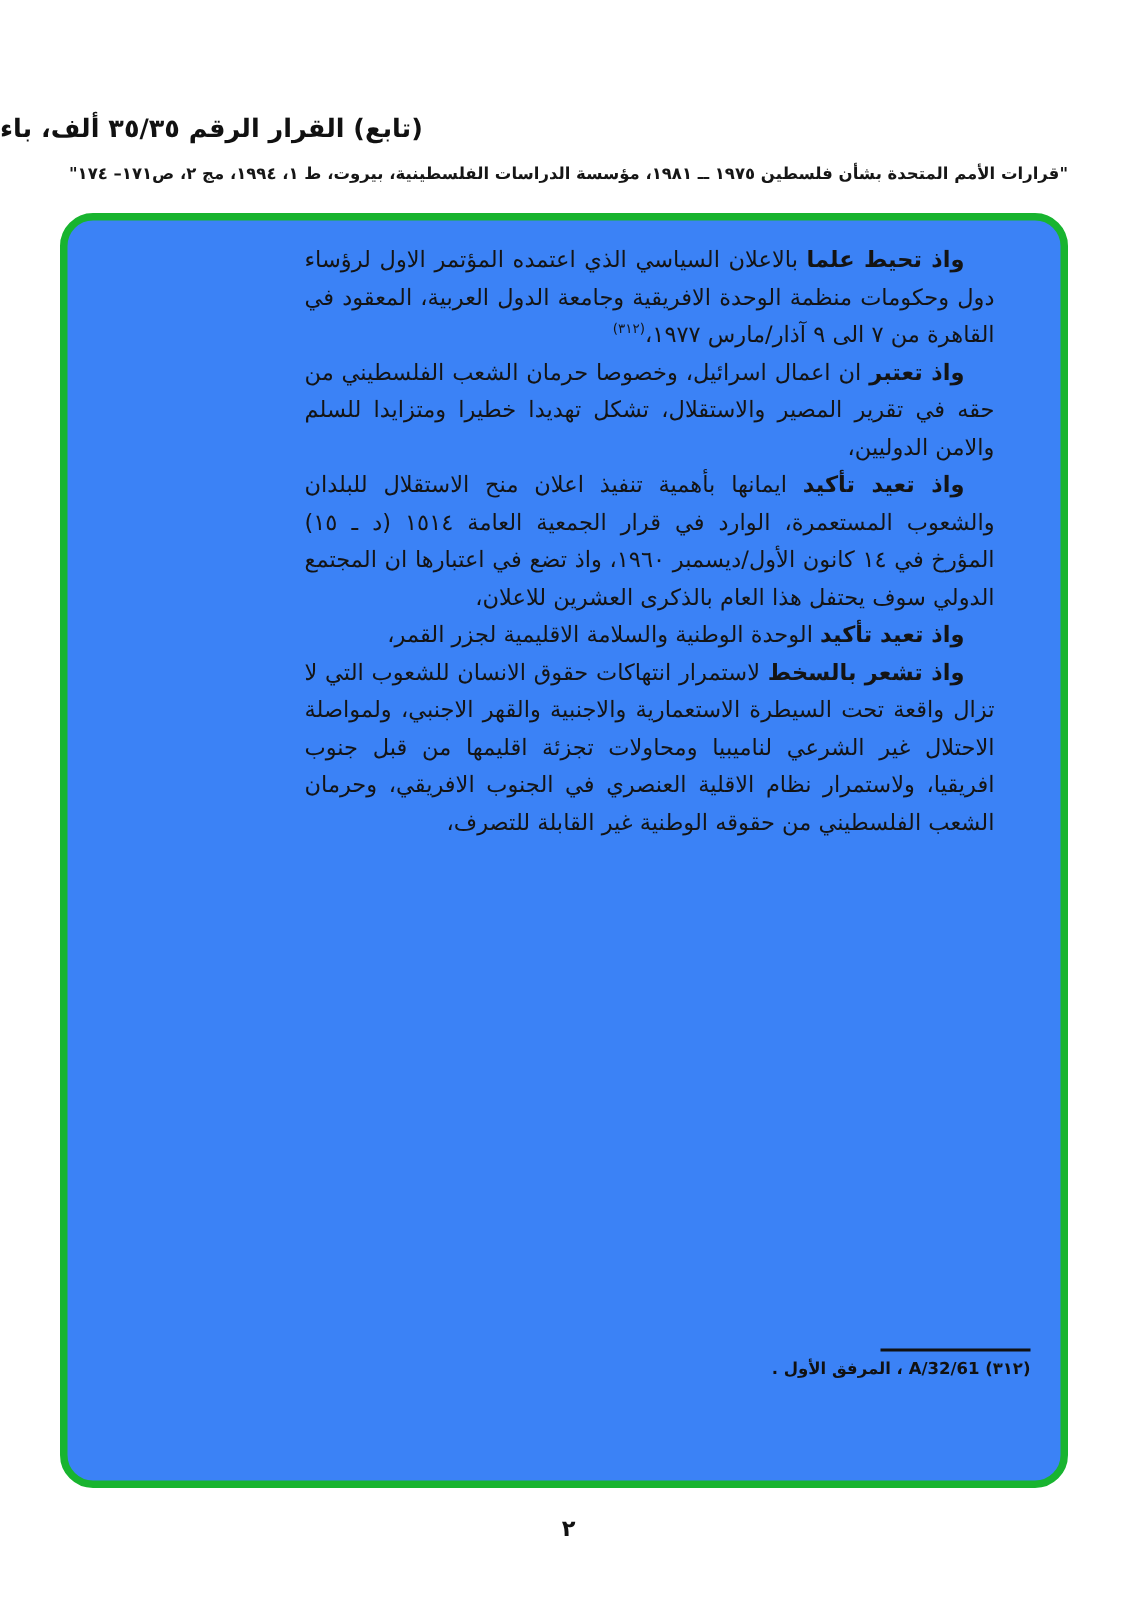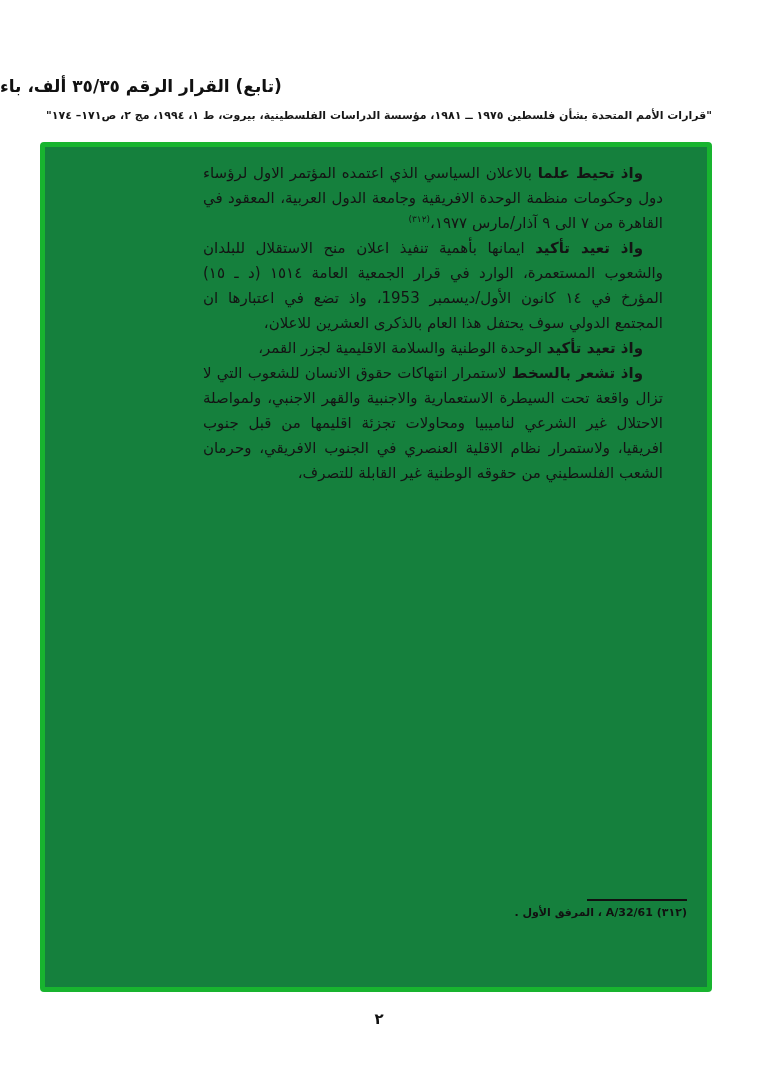--- a/index.html
+++ b/index.html
@@ -11,21 +11,21 @@
   .hdr-title{
     position:absolute;top:76px;left:0;width:100%;text-align:left;
     font-size:17px;font-weight:bold;direction:rtl;letter-spacing:0;
   }
   .hdr-sub{
     position:absolute;top:109px;left:0;width:100%;text-align:center;
     font-size:11px;font-weight:bold;direction:rtl;color:#161616;
   }
   .green-box{
     position:absolute;left:40px;top:142px;width:662px;height:840px;
-    border:5px solid var(--green,#18b42f);border-radius:4px;background:#15803d;
+    border:5px solid var(--green,#18b42f);border-radius:22px;background:#3b82f6;
   }
   .content{
     position:absolute;top:14px;right:44px;width:460px;
     direction:rtl;text-align:justify;font-size:15px;line-height:25px;color:#141414;
   }
   .content p{margin:0;text-indent:20px;}
   .content p strong{font-weight:bold;}
   .content sup{font-size:9px;line-height:0;}
   .footnote{
     position:absolute;top:752px;right:20px;width:220px;direction:rtl;text-align:right;
@@ -43,21 +43,22 @@
 
 <div class="page">
 
   <div class="hdr-title">(تابع) القرار الرقم ٣٥/٣٥ ألف، باء</div>
   <div class="hdr-sub">"قرارات الأمم المتحدة بشأن فلسطين ١٩٧٥ ــ ١٩٨١، مؤسسة الدراسات الفلسطينية، بيروت، ط ١، ١٩٩٤، مج ٢، ص١٧١– ١٧٤"</div>
 
   <div class="green-box">
 
     <div class="content">
       <p><strong>واذ تحيط علما</strong><span> بالاعلان السياسي الذي اعتمده المؤتمر الاول لرؤساء دول وحكومات منظمة الوحدة الافريقية وجامعة الدول العربية، المعقود في القاهرة من ٧ الى ٩ آذار/مارس ١٩٧٧،</span><sup>(٣١٢)</sup></p>
-      <p><strong>واذ تعيد تأكيد</strong><span> ايمانها بأهمية تنفيذ اعلان منح الاستقلال للبلدان والشعوب المستعمرة، الوارد في قرار الجمعية العامة ١٥١٤ (د ـ ١٥) المؤرخ في ١٤ كانون الأول/ديسمبر 1953، واذ تضع في اعتبارها ان المجتمع الدولي سوف يحتفل هذا العام بالذكرى العشرين للاعلان،</span></p>
+      <p><strong>واذ تعتبر</strong><span> ان اعمال اسرائيل، وخصوصا حرمان الشعب الفلسطيني من حقه في تقرير المصير والاستقلال، تشكل تهديدا خطيرا ومتزايدا للسلم والامن الدوليين،</span></p>
+      <p><strong>واذ تعيد تأكيد</strong><span> ايمانها بأهمية تنفيذ اعلان منح الاستقلال للبلدان والشعوب المستعمرة، الوارد في قرار الجمعية العامة ١٥١٤ (د ـ ١٥) المؤرخ في ١٤ كانون الأول/ديسمبر ١٩٦٠، واذ تضع في اعتبارها ان المجتمع الدولي سوف يحتفل هذا العام بالذكرى العشرين للاعلان،</span></p>
       <p><strong>واذ تعيد تأكيد</strong><span> الوحدة الوطنية والسلامة الاقليمية لجزر القمر،</span></p>
       <p><strong>واذ تشعر بالسخط</strong><span> لاستمرار انتهاكات حقوق الانسان للشعوب التي لا تزال واقعة تحت السيطرة الاستعمارية والاجنبية والقهر الاجنبي، ولمواصلة الاحتلال غير الشرعي لناميبيا ومحاولات تجزئة اقليمها من قبل جنوب افريقيا، ولاستمرار نظام الاقلية العنصري في الجنوب الافريقي، وحرمان الشعب الفلسطيني من حقوقه الوطنية غير القابلة للتصرف،</span></p>
     </div>
 
     <div class="footnote">
       <div class="fn-rule"></div>
       <div class="fn-line">
         <span>(٣١٢)</span>
         <span class="latin" dir="ltr">A/32/61</span>
         <span>، المرفق الأول .</span>

